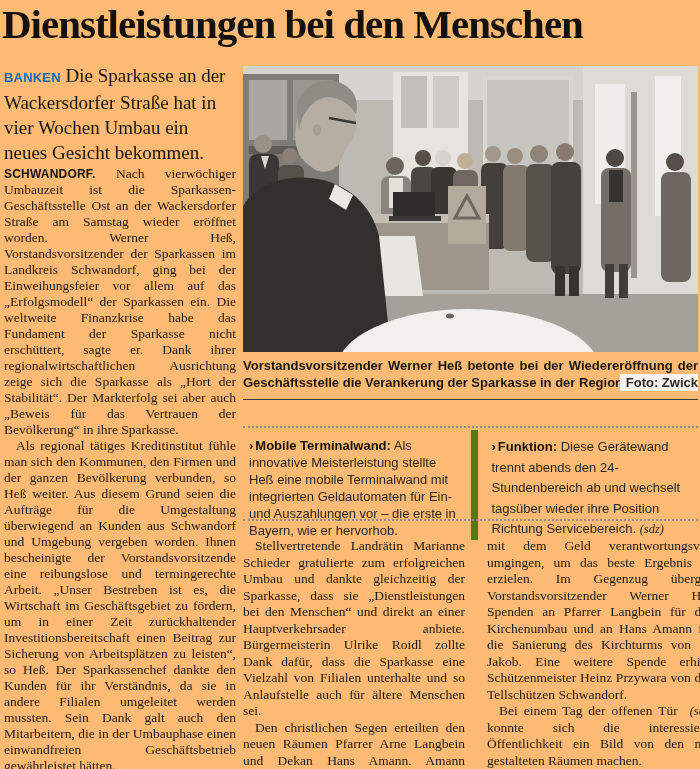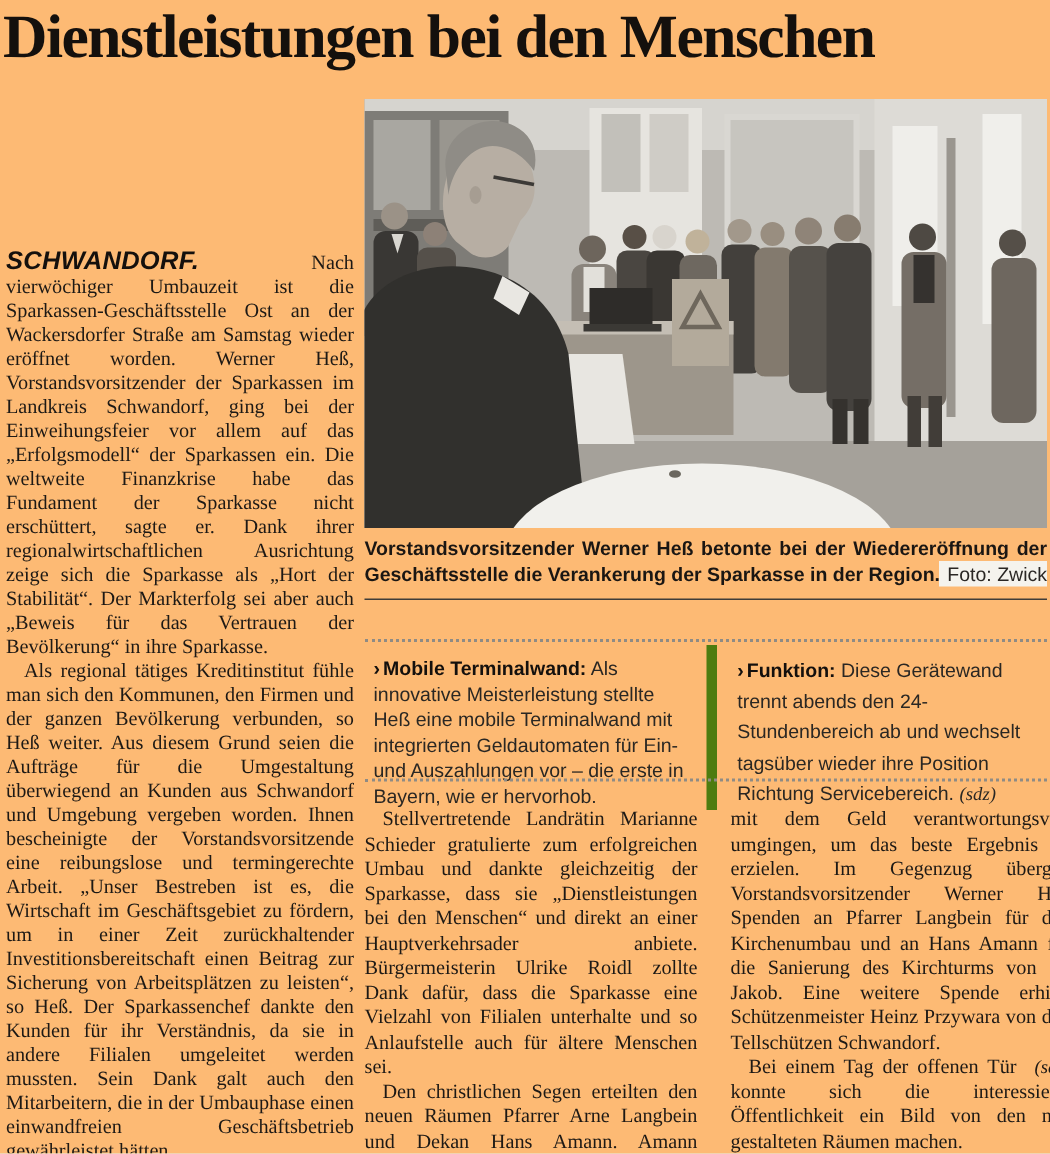--- a/index.html
+++ b/index.html
@@ -11,32 +11,32 @@
             letter-spacing:-1px;white-space:nowrap;color:#14100d;}
   
   .lead{position:absolute;left:4px;top:63px;width:232px;
         font-size:19px;line-height:25px;color:#181411;}
   .kicker{font-family:"Liberation Sans",sans-serif;font-weight:700;font-size:13px;
           color:#1b6ab3;letter-spacing:.2px;}
   
   .body{margin:0;font-size:13.5px;line-height:16px;text-align:justify;
         hyphens:auto;-webkit-hyphens:auto;color:#1d1915;}
   .body.indent{text-indent:12px;}
-  .dateline{font-family:"Liberation Sans",sans-serif;font-weight:700;font-size:17px;
-            letter-spacing:.2px;color:#14100d;font-style:italic;}
+  .dateline{font-family:"Liberation Sans",sans-serif;font-weight:700;font-size:12px;
+            letter-spacing:.2px;color:#14100d;}
   .leftcol{position:absolute;left:4px;top:166px;width:232px;}
   
   .photo{position:absolute;left:243px;top:66px;width:455px;height:286px;margin:0;
          background:#b9b6b0;}
   .photo svg{display:block;width:455px;height:286px;}
   
   .caption{position:absolute;left:243px;top:357px;width:455px;height:36px;
            font-family:"Liberation Sans",sans-serif;font-weight:700;
            font-size:13px;line-height:17px;color:#1a1613;text-align:justify;}
-  .credit{position:absolute;right:0;bottom:2px;font-weight:400;color:#2a2724;
+  .credit{position:absolute;right:0;bottom:2px;font-weight:700;color:#2a2724;
           background:#f5f3ed;padding-left:6px;}
   
   .rule-solid{position:absolute;left:243px;top:399px;width:455px;height:0;
               border-top:1px solid #3f3c38;}
   .rule-dotted{position:absolute;left:243px;width:455px;height:0;
                border-top:2px dotted #8f8b84;}
   .rule-dotted.top{top:426px;}
   .rule-dotted.bottom{top:519px;}
   
   .infobox-title{position:absolute;left:243px;top:405px;width:455px;text-align:center;
@@ -56,20 +56,24 @@
   .bcol1 .body,.bcol2 .body{line-height:16.5px;}
   .endsig{float:right;font-family:"Liberation Serif",serif;font-style:italic;}
 </style>
 </head>
 <body>
 
 <div class="page">
 
   <h1 class="headline">Dienstleistungen bei den Menschen</h1>
 
+  <div class="lead">
+    <span class="kicker">BANKEN</span>
+    <span>Die Sparkasse an der Wackersdorfer Straße hat in vier Wochen Umbau ein neues Gesicht bekommen.</span>
+  </div>
 
   <div class="leftcol">
     <p class="body">
       <span class="dateline">SCHWANDORF.</span>
       <span>Nach vierwöchiger Umbauzeit ist die Sparkassen-Geschäftsstelle Ost an der Wackersdorfer Straße am Samstag wieder eröffnet worden. Werner Heß, Vorstandsvorsitzender der Sparkassen im Landkreis Schwandorf, ging bei der Einweihungsfeier vor allem auf das „Erfolgsmodell“ der Sparkassen ein. Die weltweite Finanzkrise habe das Fundament der Sparkasse nicht erschüttert, sagte er. Dank ihrer regionalwirtschaftlichen Ausrichtung zeige sich die Sparkasse als „Hort der Stabilität“. Der Markterfolg sei aber auch „Beweis für das Vertrauen der Bevölkerung“ in ihre Sparkasse.</span>
     </p>
     <p class="body indent">Als regional tätiges Kreditinstitut fühle man sich den Kommunen, den Firmen und der ganzen Bevölkerung verbunden, so Heß weiter. Aus diesem Grund seien die Aufträge für die Umgestaltung überwiegend an Kunden aus Schwandorf und Umgebung vergeben worden. Ihnen bescheinigte der Vorstandsvorsitzende eine reibungslose und termingerechte Arbeit. „Unser Bestreben ist es, die Wirtschaft im Geschäftsgebiet zu fördern, um in einer Zeit zurückhaltender Investitionsbereitschaft einen Beitrag zur Sicherung von Arbeitsplätzen zu leisten“, so Heß. Der Sparkassenchef dankte den Kunden für ihr Verständnis, da sie in andere Filialen umgeleitet werden mussten. Sein Dank galt auch den Mitarbeitern, die in der Umbauphase einen einwandfreien Geschäftsbetrieb gewährleistet hätten.</p>
   </div>
 
   <figure class="photo">

